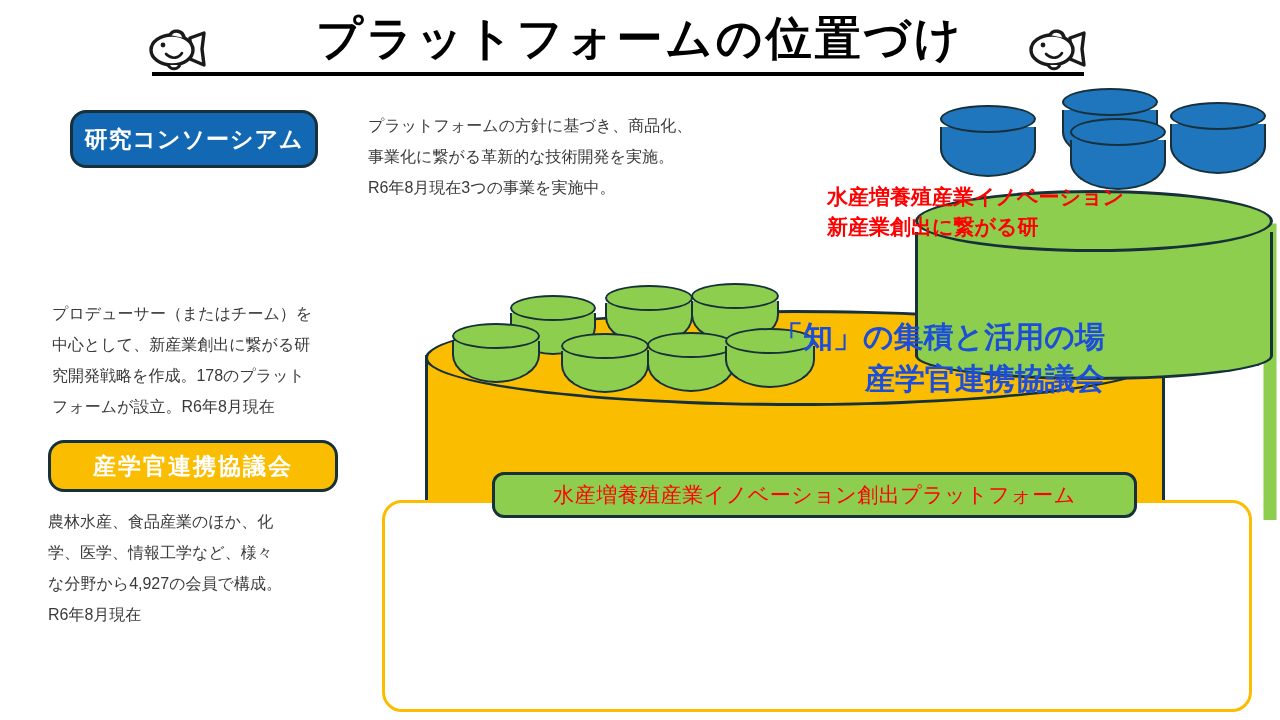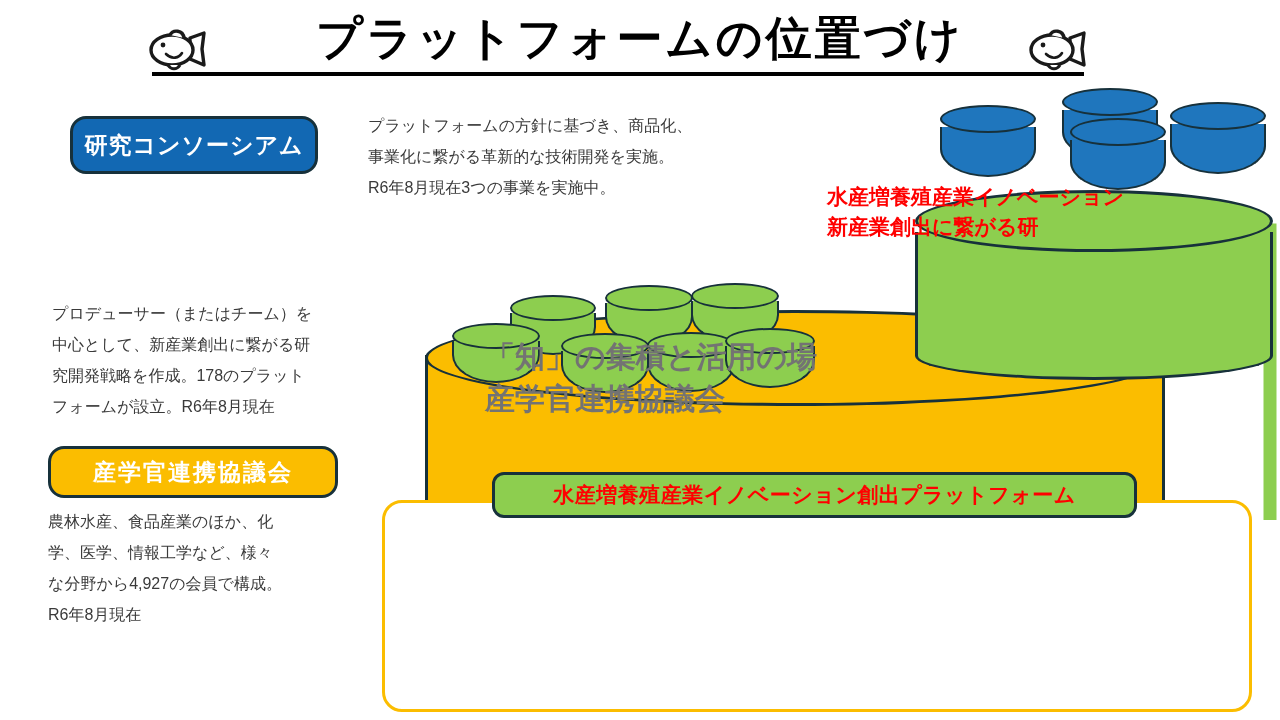--- a/index.html
+++ b/index.html
@@ -35,21 +35,20 @@
   
   .pill{
     position:absolute;
     border:3px solid #17313B;
     border-radius:16px;
     box-sizing:border-box;
     display:flex;align-items:center;justify-content:center;
     color:#ffffff;
     font-weight:bold;
     white-space:nowrap;
-    margin-top:6px;
   }
   .pill-consortium{
     left:70px;top:110px;width:248px;height:58px;
     background:#1268B3;font-size:23px;letter-spacing:1px;
   }
   .pill-rdplatform{
     left:56px;top:225px;width:315px;height:52px;
     background:#8DCE4F;font-size:23px;letter-spacing:2px;
   }
   .pill-council{
@@ -109,23 +108,23 @@
 
   
   .green-caption{
     position:absolute;left:412px;top:102px;width:360px;
     font-size:21px;font-weight:bold;line-height:30px;
     color:#FF0000;white-space:pre-line;z-index:6;
     letter-spacing:0px;
   }
   
   .base-caption{
-    position:absolute;left:70px;top:256px;width:620px;
-    text-align:left;font-size:30px;font-weight:bold;line-height:42px;
-    color:#737373;white-space:pre-line;z-index:6;
+    position:absolute;left:70px;top:236px;width:620px;
+    text-align:right;font-size:30px;font-weight:bold;line-height:42px;
+    color:#1d4ed8;white-space:pre-line;z-index:6;
   }
 
   
   .elbow{position:absolute;left:1160px;top:175px;width:120px;height:350px;z-index:1;}
 
   
   .callout{
     position:absolute;left:382px;top:500px;width:870px;height:212px;
     border:3px solid #FBBD00;border-radius:20px;box-sizing:border-box;
     background:#ffffff;z-index:3;
@@ -133,21 +132,21 @@
   .callout-text{
     position:absolute;left:398px;top:540px;width:850px;
     font-size:18.5px;line-height:26px;color:#1a1a1a;
     white-space:pre-line;z-index:5;
   }
   .callout-title{
     position:absolute;left:492px;top:472px;width:645px;height:46px;
     background:#8DCE4F;border:3px solid #17313B;border-radius:12px;
     box-sizing:border-box;
     display:flex;align-items:center;justify-content:center;
-    color:#FF0000;font-size:21px;font-weight:bold;letter-spacing:0.5px;
+    color:#FF0000;font-size:21px;font-weight:normal;letter-spacing:0.5px;
     white-space:nowrap;z-index:6;
   }
 </style>
 </head>
 <body>
 
 <div class="slide">
 
   <div class="title-area">
     <div class="title-text">プラットフォームの位置づけ</div>

